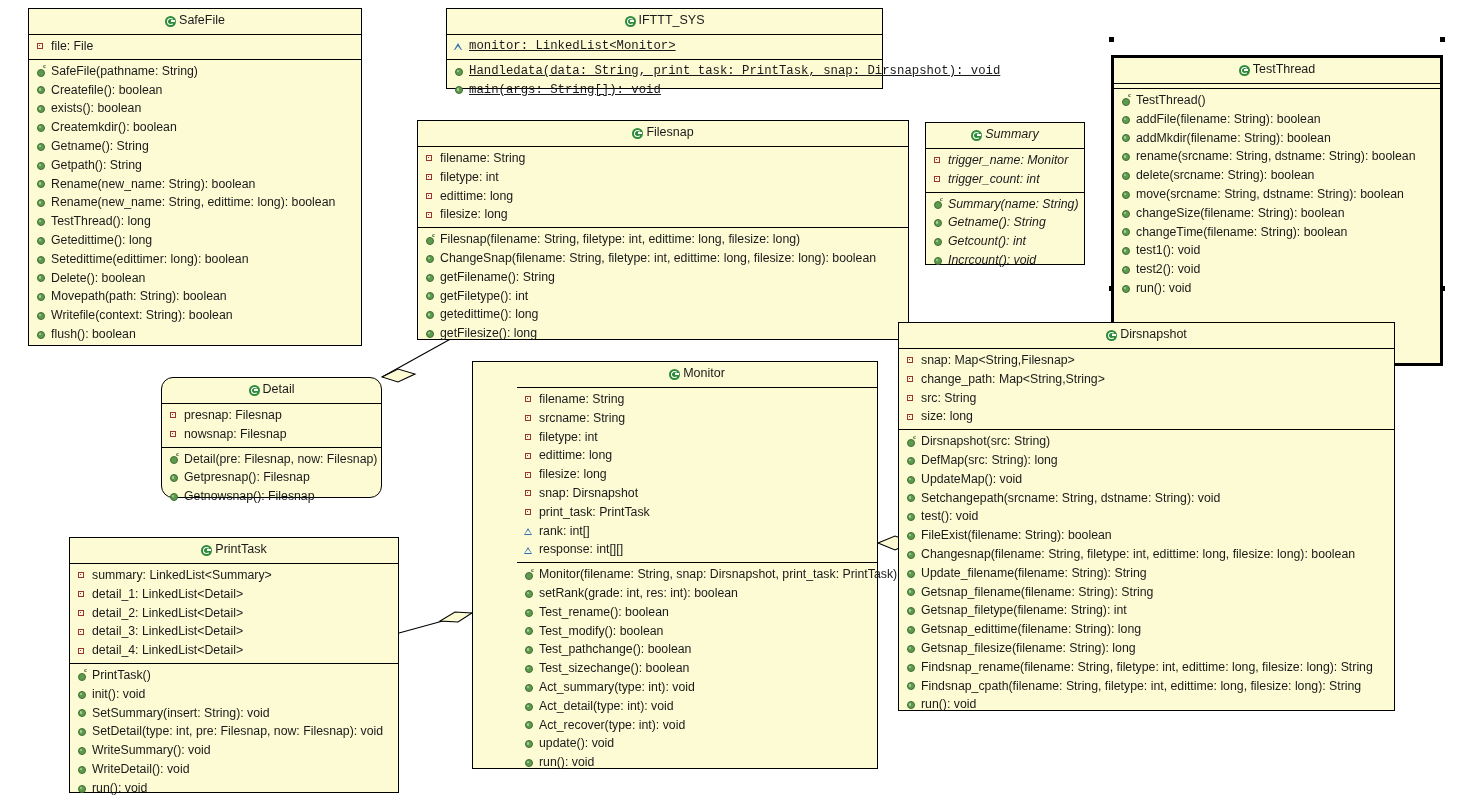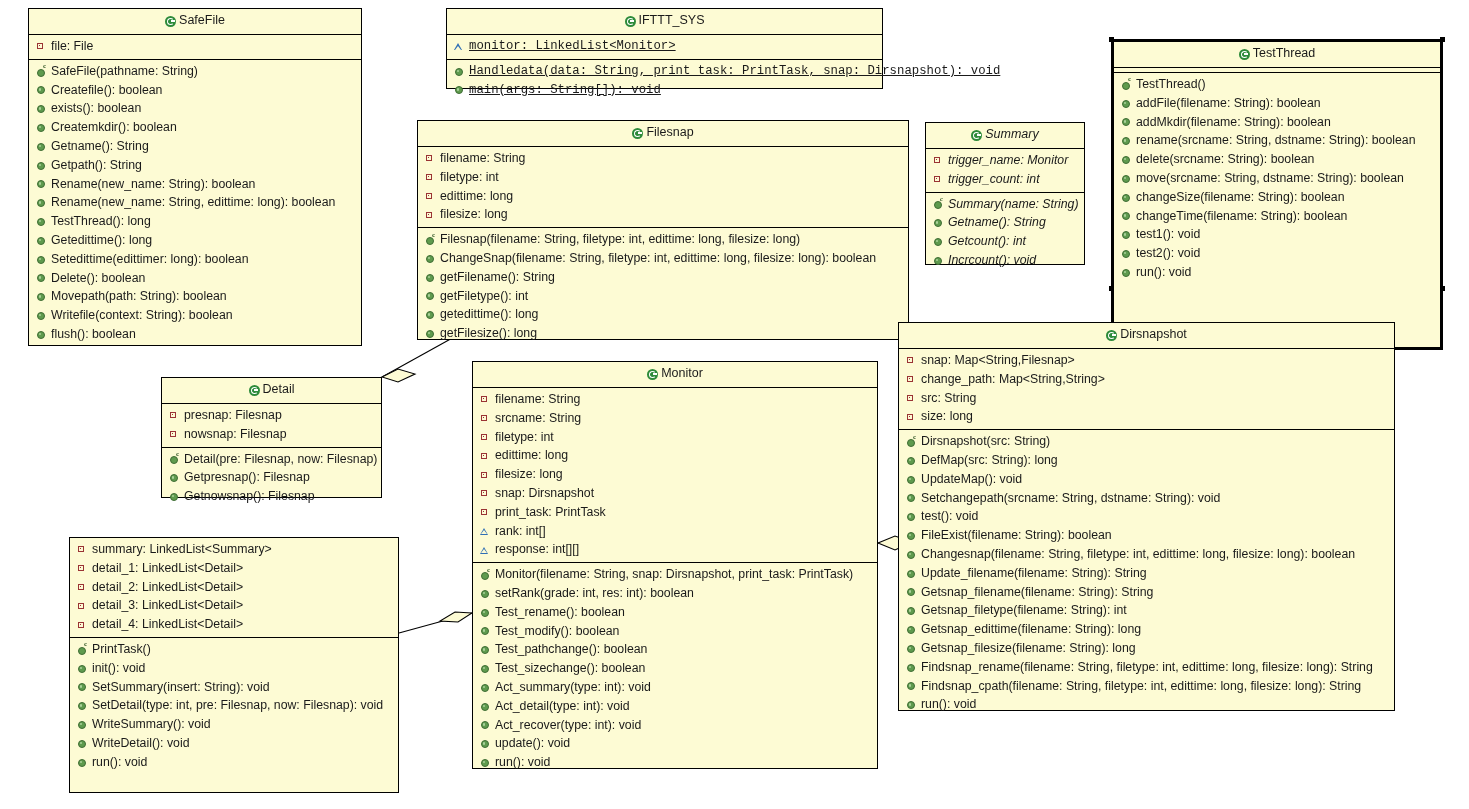--- a/index.html
+++ b/index.html
@@ -346,21 +346,21 @@
           <span class="mtext">Handledata(data: String, print_task: PrintTask, snap: Dirsnapshot): void</span>
         </div>
         <div class="member static">
           <span class="vis">
             <i class="ico-pub-method"></i>
           </span>
           <span class="mtext">main(args: String[]): void</span>
         </div>
       </div>
     </div>
-    <div class="uml-class selected" style="left: 1112px; top: 40px; width: 330px; height: 309px;">
+    <div class="uml-class selected" style="left: 1112px; top: 56px; width: 330px; height: 309px;">
       <div class="cls-header"><span class="cicon"><span class="ico-class"></span></span><span>TestThread</span></div>
       <div class="cls-section empty-attrs"></div>
       <div class="cls-section">
         <div class="member">
           <span class="vis">
             <i class="ico-ctor"></i>
             <b class="ico-ctor-c">c</b>
           </span>
           <span class="mtext">TestThread()</span>
         </div>
@@ -535,21 +535,21 @@
           <span class="mtext">Getcount(): int</span>
         </div>
         <div class="member">
           <span class="vis">
             <i class="ico-pub-method"></i>
           </span>
           <span class="mtext">Incrcount(): void</span>
         </div>
       </div>
     </div>
-    <div class="uml-class" style="left: 161px; top: 377px; width: 221px; height: 121px;">
+    <div class="uml-class" style="left: 161px; top: 377px; width: 221px; height: 121px; border-radius: 12px;">
       <div class="cls-header"><span class="cicon"><span class="ico-class"></span></span><span>Detail</span></div>
       <div class="cls-section">
         <div class="member">
           <span class="vis">
             <i class="ico-priv-field"></i>
           </span>
           <span class="mtext">presnap: Filesnap</span>
         </div>
         <div class="member">
           <span class="vis">
@@ -573,21 +573,21 @@
           <span class="mtext">Getpresnap(): Filesnap</span>
         </div>
         <div class="member">
           <span class="vis">
             <i class="ico-pub-method"></i>
           </span>
           <span class="mtext">Getnowsnap(): Filesnap</span>
         </div>
       </div>
     </div>
-    <div class="uml-class" style="left: 472px; top: 361px; width: 406px; height: 408px;">
+    <div class="uml-class" style="left: 472px; top: 361px; width: 406px; height: 408px; padding-left: 44px;">
       <div class="cls-header"><span class="cicon"><span class="ico-class"></span></span><span>Monitor</span></div>
       <div class="cls-section">
         <div class="member">
           <span class="vis">
             <i class="ico-priv-field"></i>
           </span>
           <span class="mtext">filename: String</span>
         </div>
         <div class="member">
           <span class="vis">
@@ -824,20 +824,21 @@
         </div>
         <div class="member">
           <span class="vis">
             <i class="ico-pub-method"></i>
           </span>
           <span class="mtext">run(): void</span>
         </div>
       </div>
     </div>
     <div class="uml-class" style="left: 69px; top: 537px; width: 330px; height: 256px;">
+      <div class="cls-header"><span class="cicon"><span class="ico-class"></span></span><span>PrintTask</span></div>
       <div class="cls-section">
         <div class="member">
           <span class="vis">
             <i class="ico-priv-field"></i>
           </span>
           <span class="mtext">summary: LinkedList&lt;Summary&gt;</span>
         </div>
         <div class="member">
           <span class="vis">
             <i class="ico-priv-field"></i>

